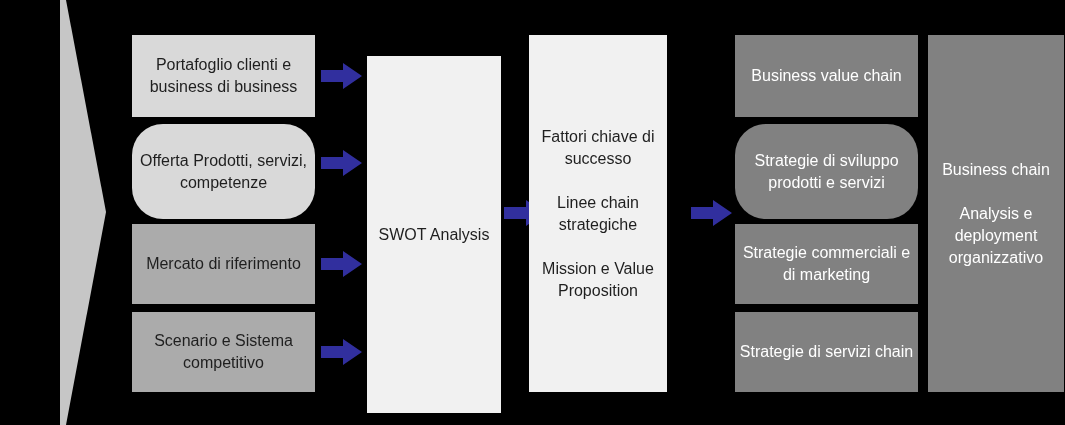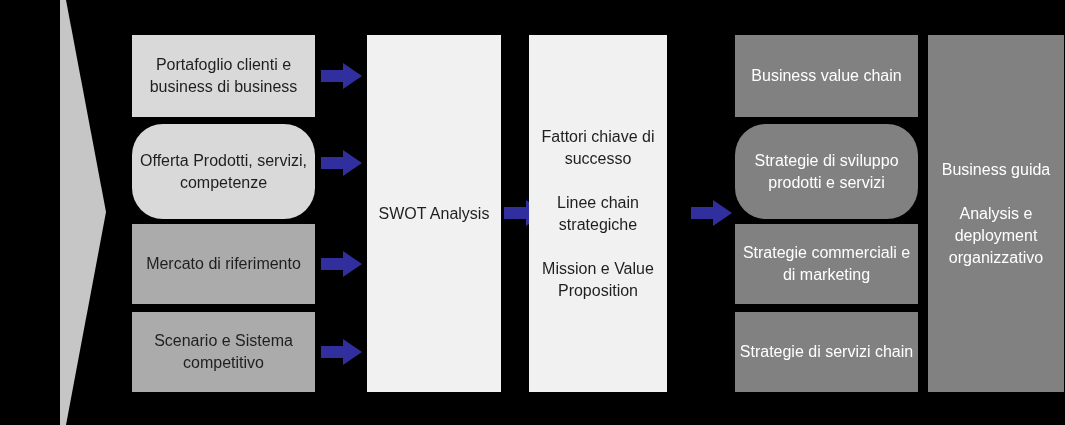--- a/index.html
+++ b/index.html
@@ -25,21 +25,21 @@
   }
   .box p { margin: 0; }
   .box p + p { margin-top: 22px; }
   .tone-light  { background: var(--box-light);  color: var(--text-dark); }
   .tone-medium { background: var(--box-medium); color: var(--text-dark); }
   .tone-pale   { background: var(--box-pale);   color: var(--text-dark); }
   .tone-dark   { background: var(--box-dark);   color: var(--text-light); text-align: center; }
 
   
   .col-inputs   { left: 132px; width: 183px; }
-  .col-swot     { left: 367px; width: 134px; }
+  .col-swot     { left: 367px; width: 134px; margin-top: 21px; }
   .col-outcomes { left: 529px; width: 138px; }
   .col-strat    { left: 735px; width: 183px; }
   .col-plan     { left: 928px; width: 136px; }
 
   
   .r1 { top: 35px;  height: 82px; }
   .r2 { top: 124px; height: 95px; border-radius: 31px; }
   .r3 { top: 224px; height: 80px; }
   .r4 { top: 312px; height: 80px; }
   .rfull { top: 35px; height: 357px; }
@@ -119,17 +119,17 @@
     <p>Strategie di sviluppo prodotti e servizi</p>
   </div>
   <div class="box col-strat r3 tone-dark">
     <p>Strategie commerciali e di marketing</p>
   </div>
   <div class="box col-strat r4 tone-dark">
     <p>Strategie di servizi chain</p>
   </div>
 
   <div class="box col-plan rfull tone-dark">
-    <p>Business guida</p>
+    <p>Business chain</p>
     <p>Analysis e deployment organizzativo</p>
   </div>
 
 </div>
 
 </body></html>

